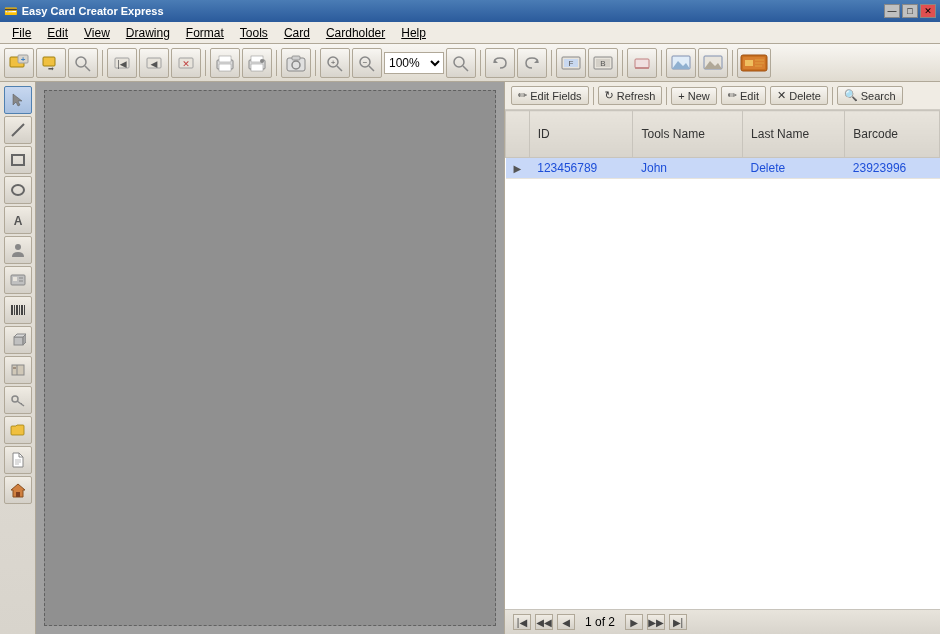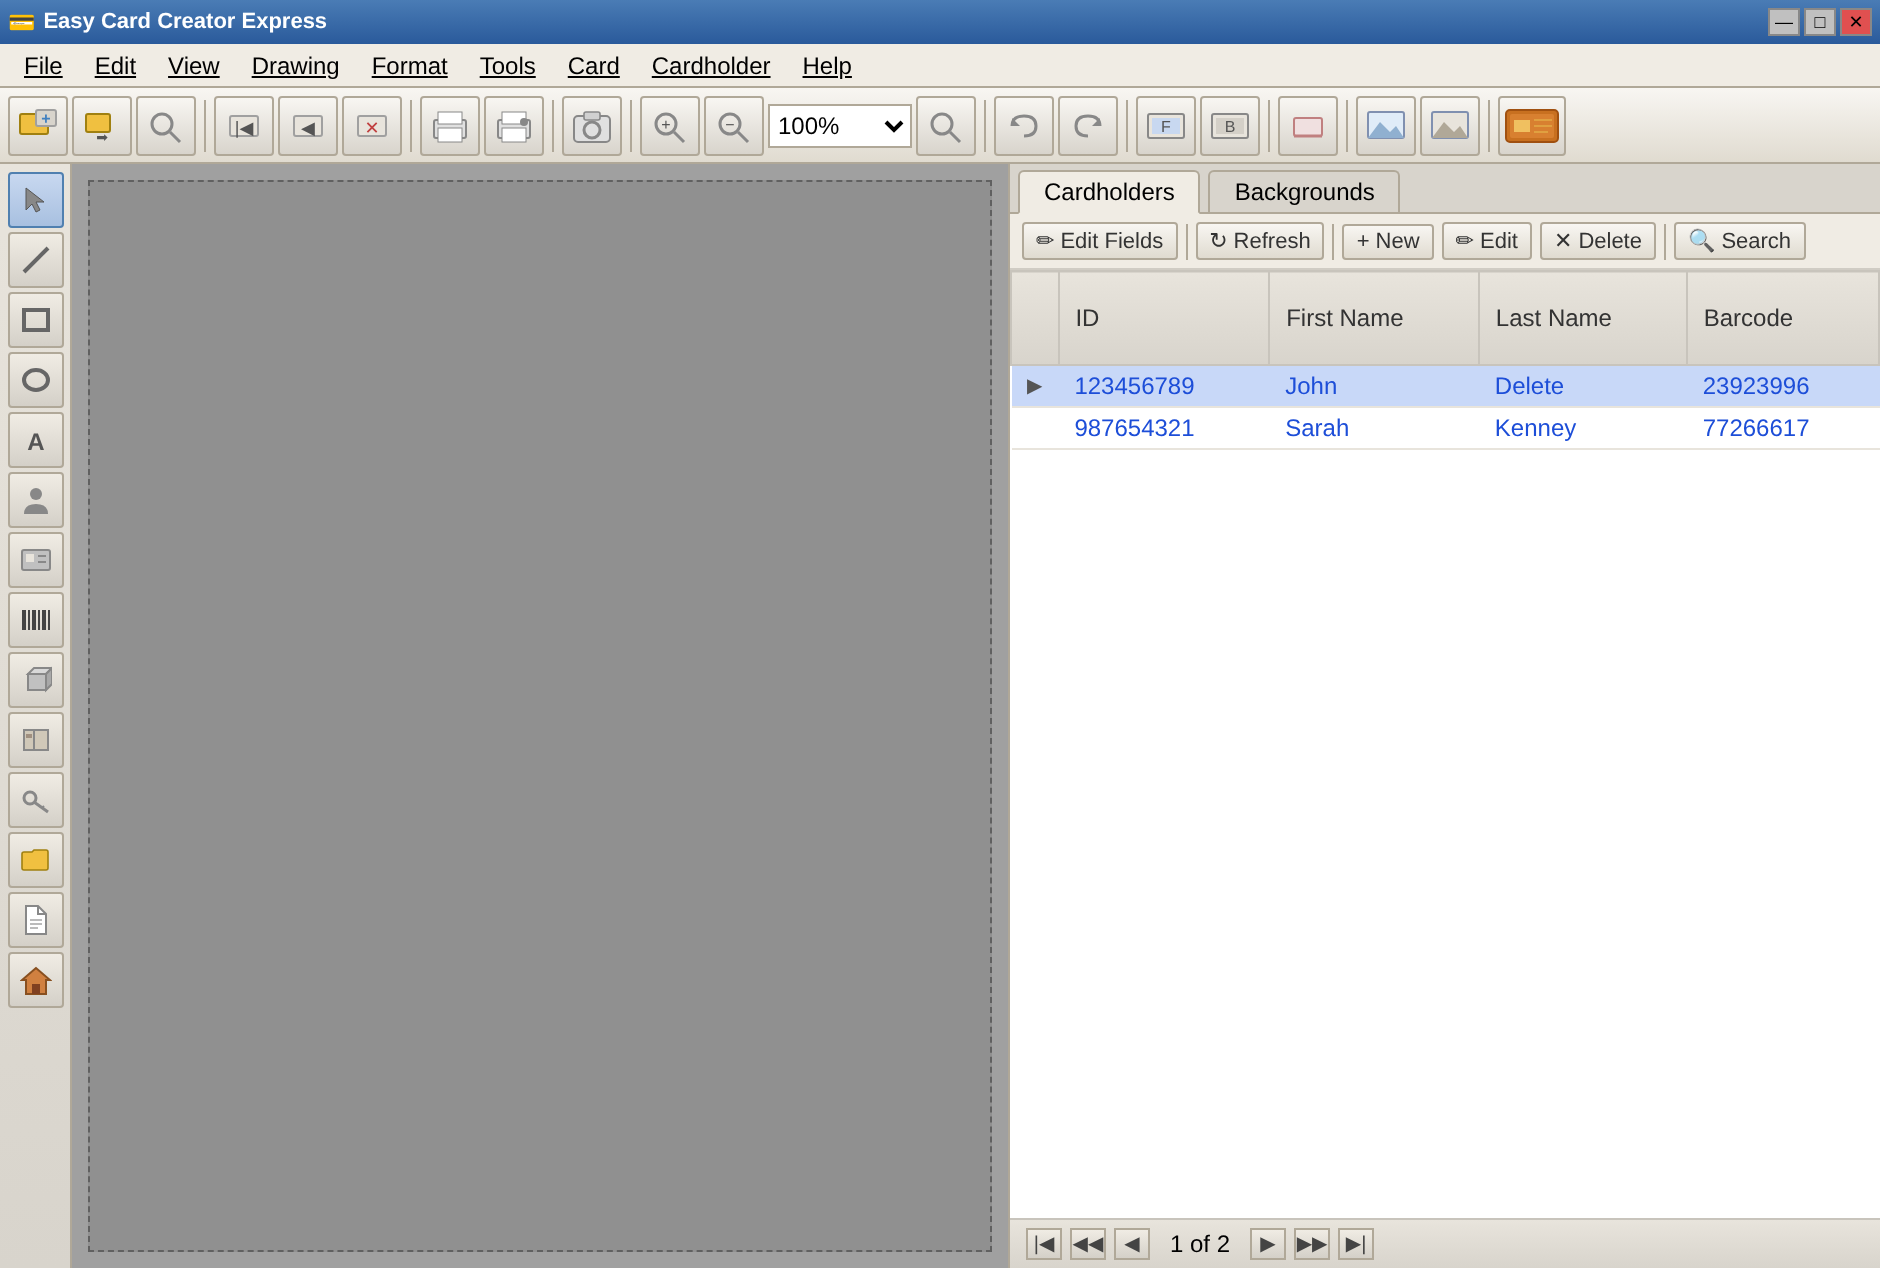--- a/index.html
+++ b/index.html
@@ -53,21 +53,21 @@
     .tb-btn {
       width: 30px; height: 30px;
       background: linear-gradient(to bottom, #f8f6f2, #d8d4cc);
       border: 1px solid #b0a898;
       border-radius: 2px;
       display: flex; align-items: center; justify-content: center;
       cursor: pointer; font-size: 16px; color: #444;
     }
     .tb-separator { width: 1px; height: 26px; background: #b0a898; margin: 0 2px; }
     .tb-zoom {
-      height: 22px; width: 72px; font-size: 12px;
+      height: 22px; width: 60px; font-size: 12px;
       border: 1px solid #b0a898; background: white;
     }
 
     
     #main-area {
       display: flex;
       flex: 1;
       height: calc(634px - 22px - 22px - 38px);
     }
 
@@ -498,24 +498,20 @@
         </svg>
     </div>
   </div>
 
   <div id="canvas-area">
     <div id="canvas-inner"></div>
   </div>
 
   <div id="right-panel">
 
-    <div id="panel-tabs">
-      <div class="panel-tab active">Cardholders</div>
-      <div class="panel-tab">Backgrounds</div>
-    </div>
 
     <div id="panel-toolbar">
       <div class="pt-btn">
         <span>✏</span>
         <span>Edit Fields</span>
       </div>
       <div class="pt-separator"></div>
       <div class="pt-btn">
         <span>↻</span>
         <span>Refresh</span>
@@ -539,40 +535,33 @@
         <span>Search</span>
       </div>
     </div>
 
     <div id="data-table-container">
       <table id="data-table">
         <thead>
           <tr>
             <th style="width:16px;"></th>
             <th>ID</th>
-            <th>First Name</th>
+            <th>Tools Name</th>
             <th>Last Name</th>
             <th>Barcode</th>
           </tr>
         </thead>
         <tbody>
           <tr class="selected">
             <td style="color:#555;font-size:10px;text-align:center;">▶</td>
             <td>123456789</td>
             <td>John</td>
             <td>Delete</td>
             <td>23923996</td>
           </tr>
-          <tr>
-            <td></td>
-            <td>987654321</td>
-            <td>Sarah</td>
-            <td>Kenney</td>
-            <td>77266617</td>
-          </tr>
         </tbody>
       </table>
     </div>
 
     <div id="pagination">
       <div class="page-btn">|◀</div>
       <div class="page-btn">◀◀</div>
       <div class="page-btn">◀</div>
       <span style="margin: 0 6px;">1 of 2</span>
       <div class="page-btn">▶</div>

